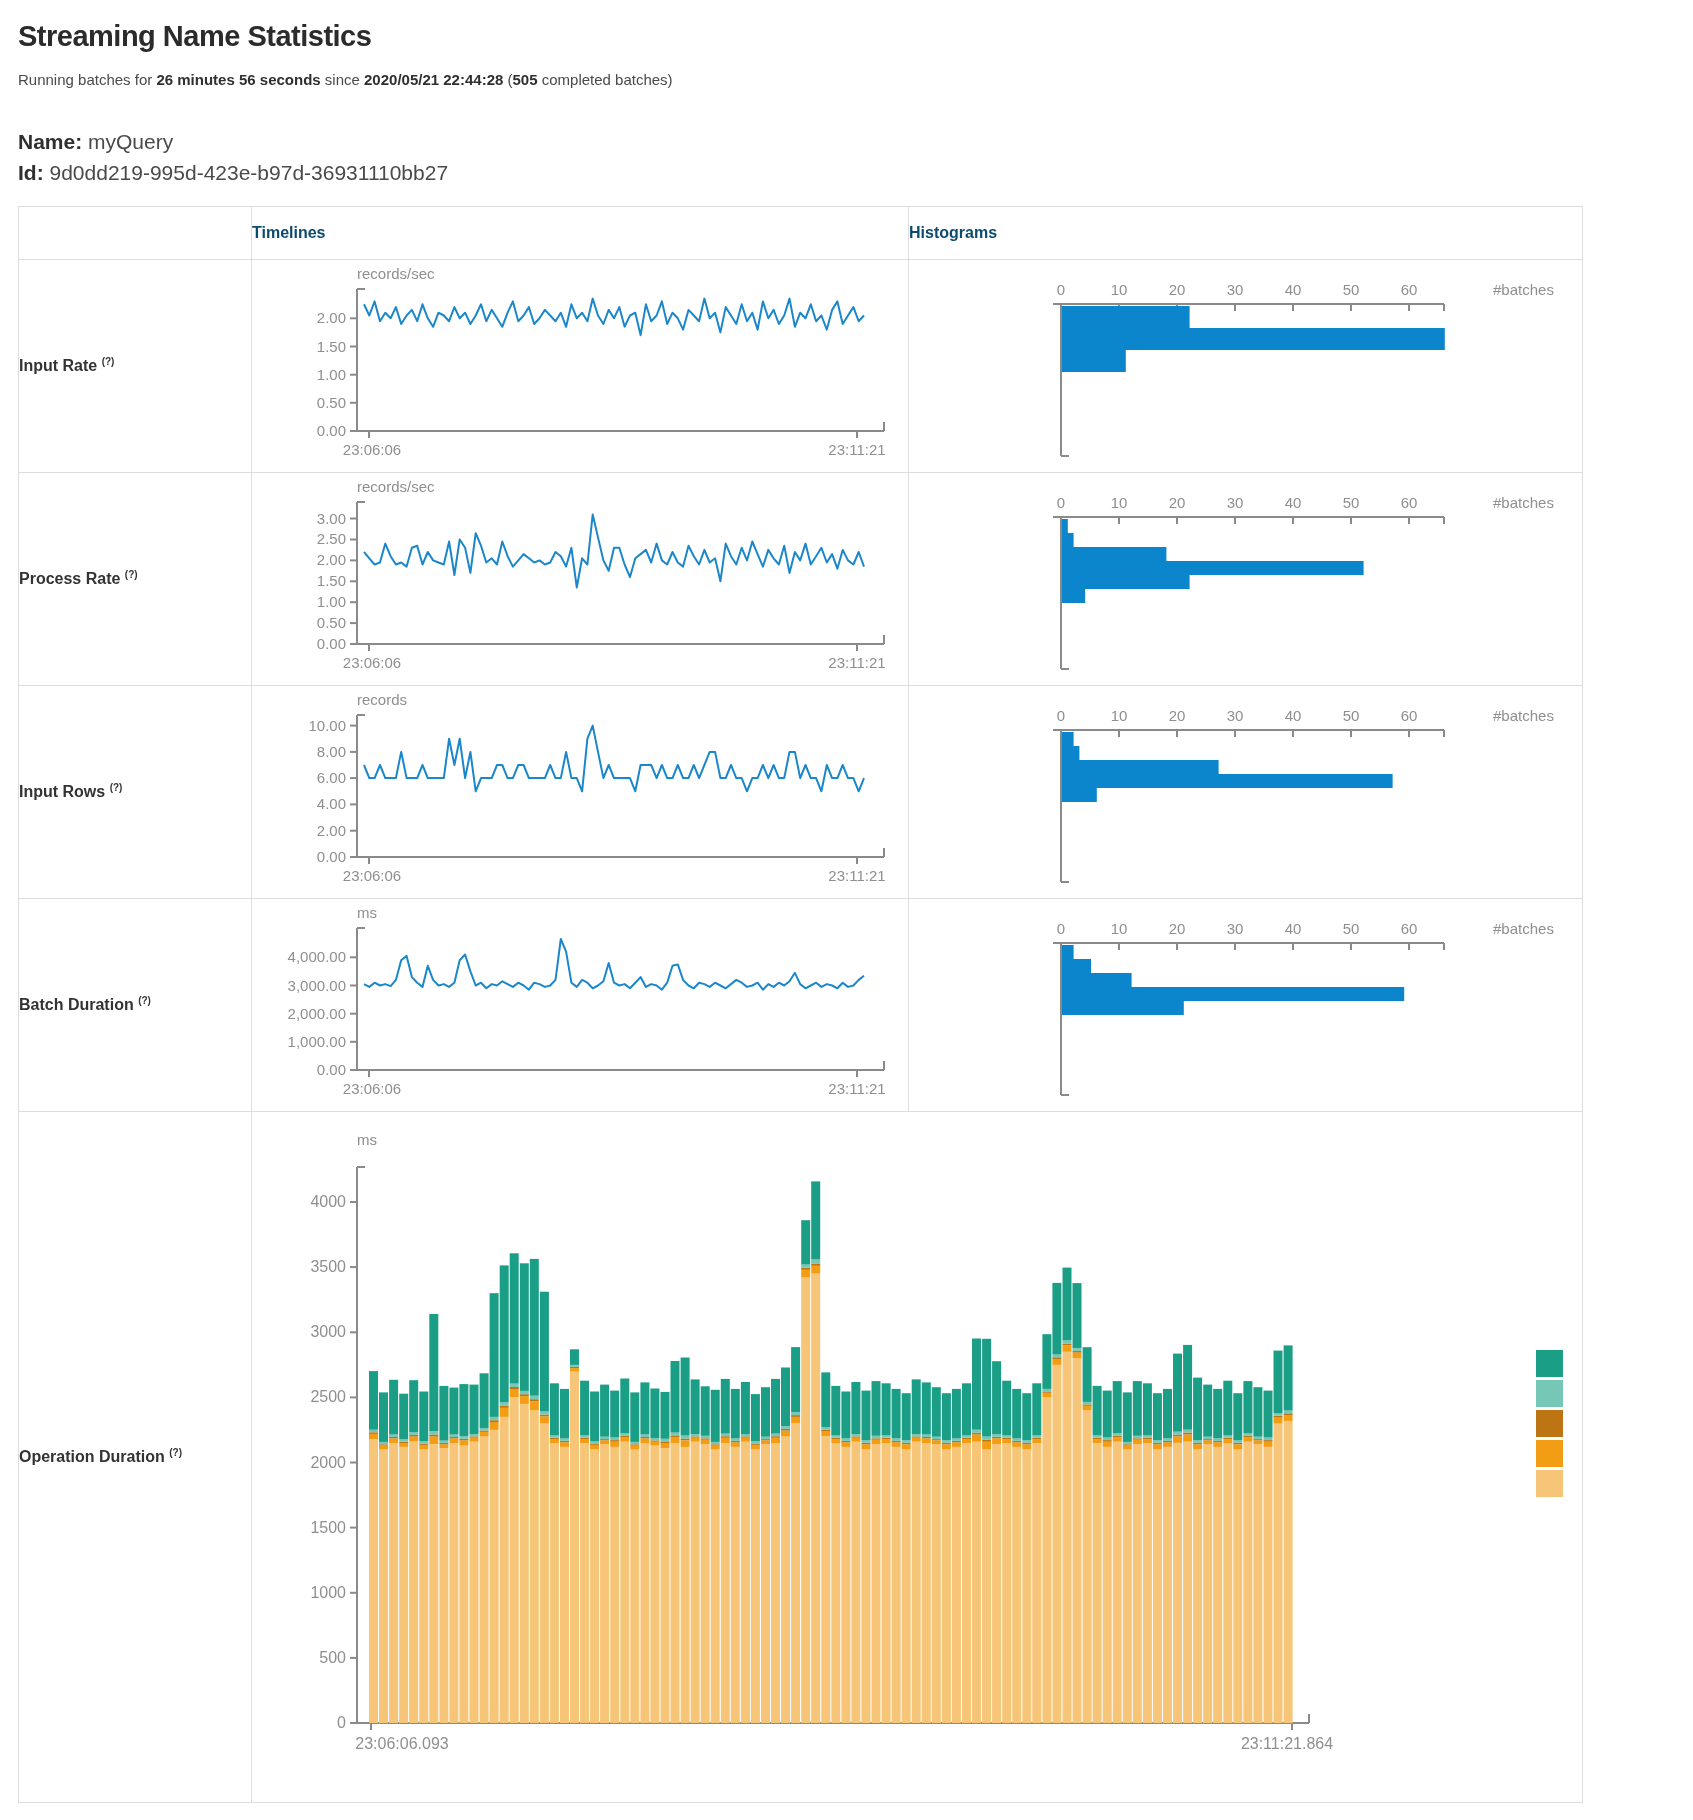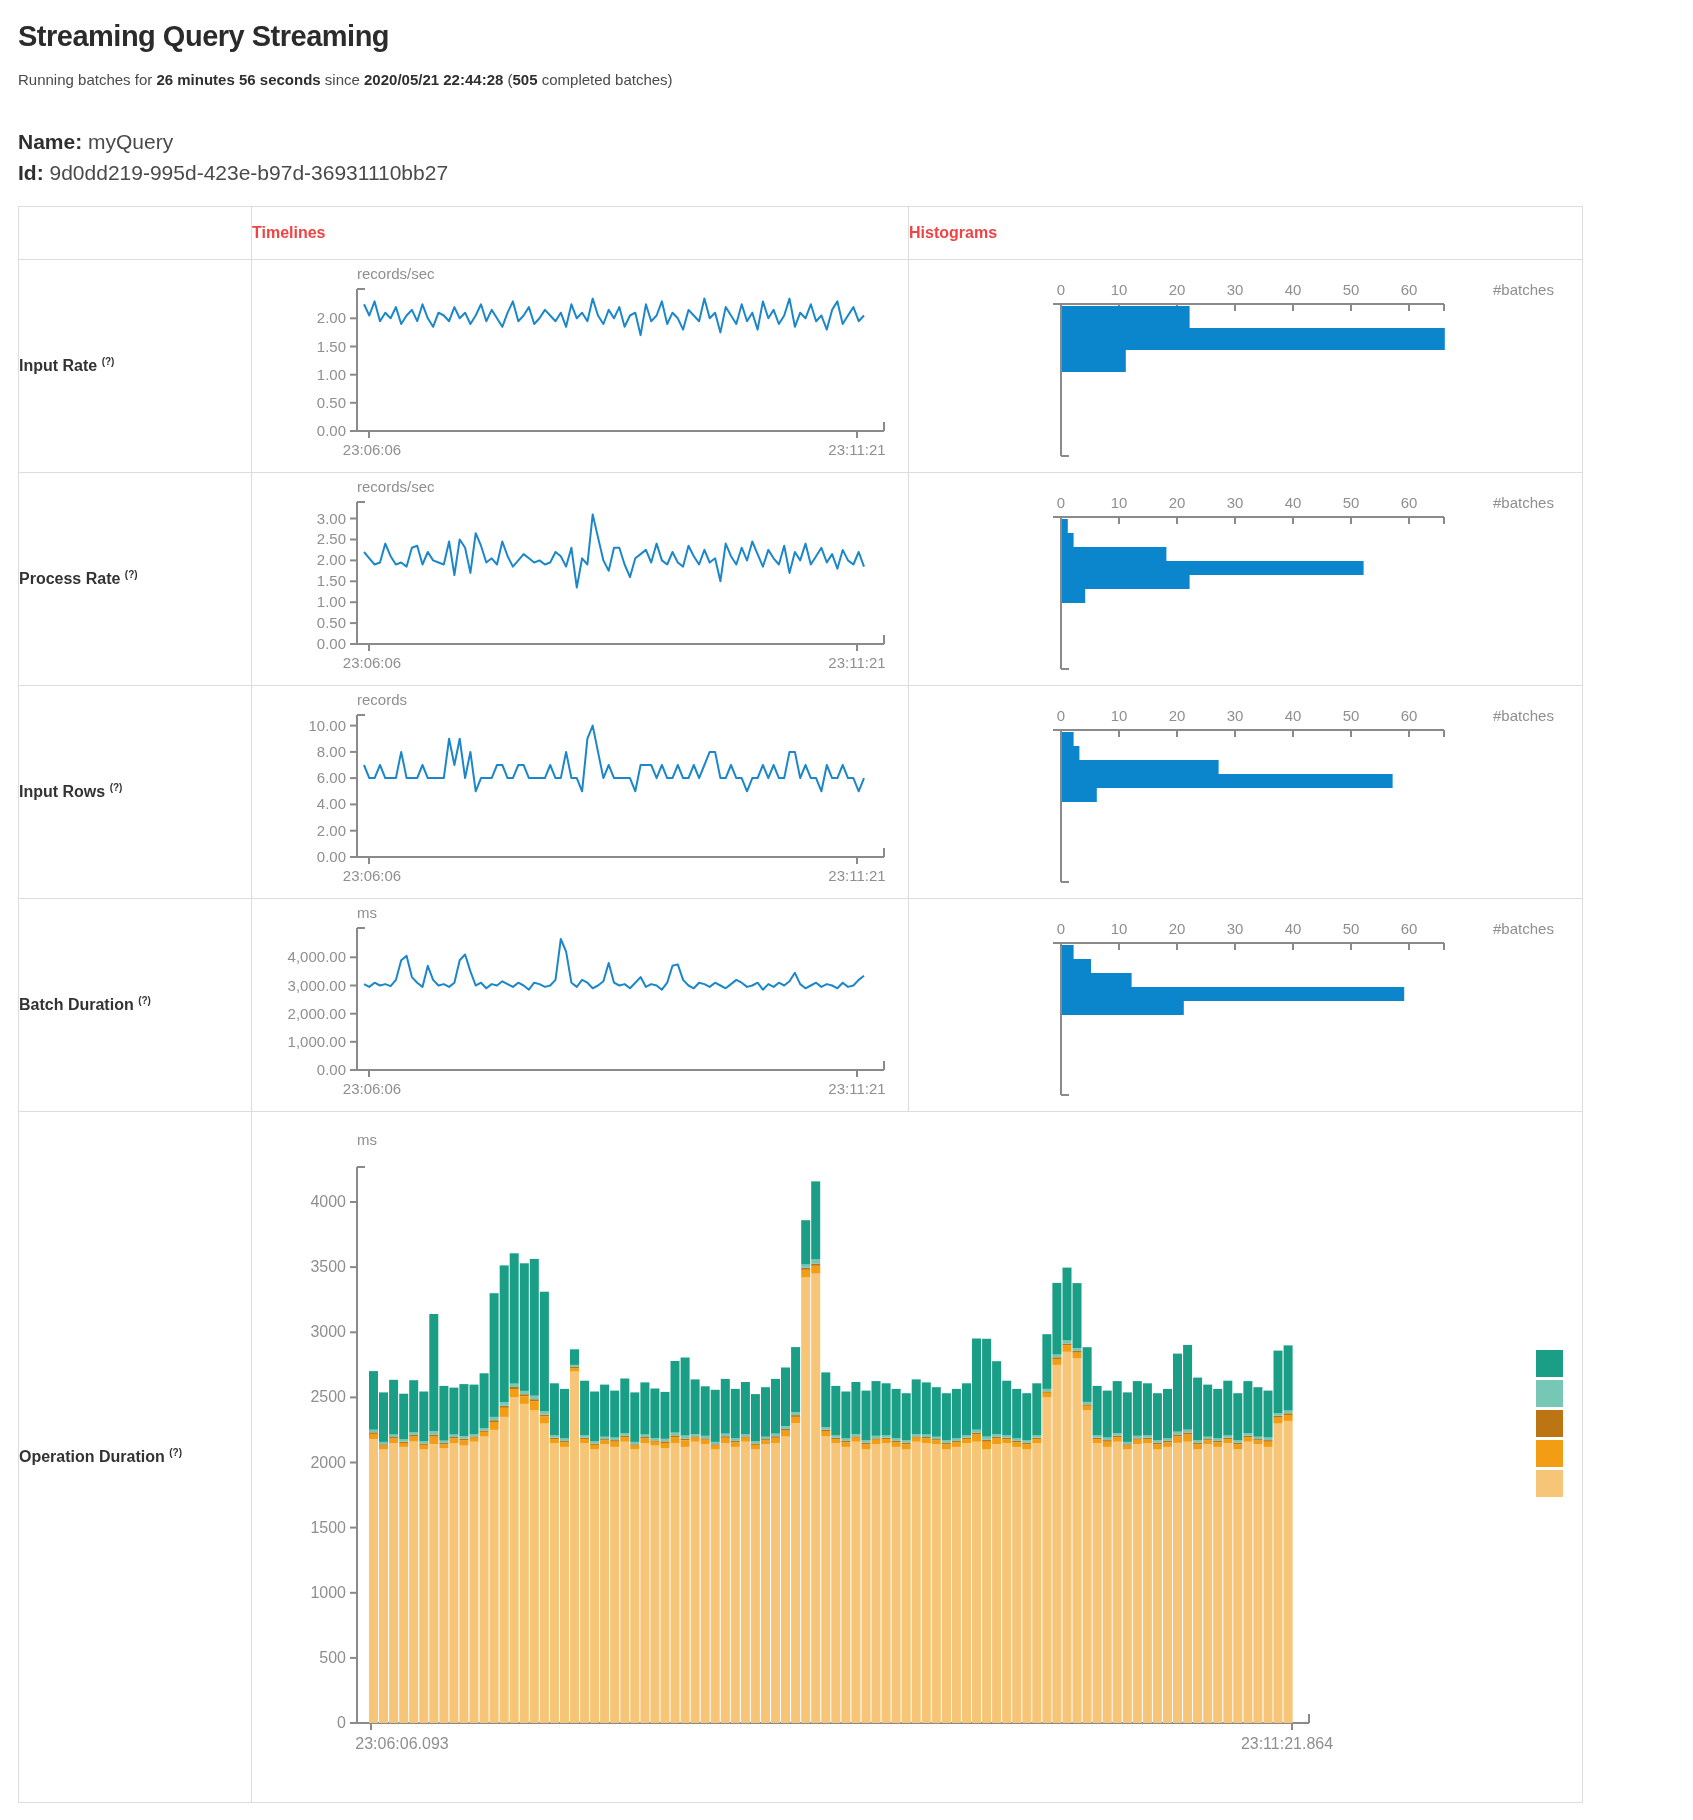--- a/index.html
+++ b/index.html
@@ -5,35 +5,35 @@
   html,body{margin:0;padding:0;background:#fff;}
   body{width:1693px;height:1820px;font-family:"Liberation Sans",sans-serif;color:#333;overflow:hidden;}
   .wrap{padding:12px 0 0 18px;}
   .title{font-size:29px;font-weight:bold;color:#2b2b2b;margin:8px 0 18px 0;letter-spacing:-0.5px;}
   .sub{font-size:15px;color:#4a4a4a;margin-bottom:40px;}
   .sub b{color:#2f2f2f;}
   .meta{font-size:21px;color:#4a4a4a;line-height:27px;margin-bottom:4px;}
   .meta b{color:#2f2f2f;}
   table.stats{border-collapse:collapse;margin-top:20px;table-layout:fixed;}
   table.stats td{border:1px solid #ddd;vertical-align:middle;padding:0;}
-  td.head{height:52px;font-weight:bold;font-size:16px;color:#ef4444;padding-left:12px;}
+  td.head{height:52px;font-weight:bold;font-size:16px;color:#0c4a6e;padding-left:12px;}
   td.lbl{font-weight:bold;font-size:16px;color:#333;padding-left:12px;margin-left:48px;}
   sup.help{font-size:10px;font-weight:bold;color:#333;}
   tr.r td{height:212px;}
   tr.op td{height:690px;}
   .chart{display:block;}
   .opcell{position:relative;}
   .legend{position:absolute;top:238px;left:1284px;width:27px;}
   .legend div{width:27px;height:27px;margin-bottom:3px;}
 </style>
 </head>
 <body>
 
 <div class="wrap">
-  <div class="title">Streaming Query Streaming</div>
+  <div class="title">Streaming Name Statistics</div>
 
   <div class="sub"><span>Running batches for </span><b>26 minutes 56 seconds</b><span> since </span><b>2020/05/21 22:44:28</b><span> (</span><b>505</b><span> completed batches)</span></div>
 
   <div class="meta"><b>Name:</b><span> myQuery</span></div>
   <div class="meta"><b>Id:</b><span> 9d0dd219-995d-423e-b97d-36931110bb27</span></div>
 
   <table class="stats">
     <colgroup>
         <col style="width:233px">
         <col style="width:657px">

